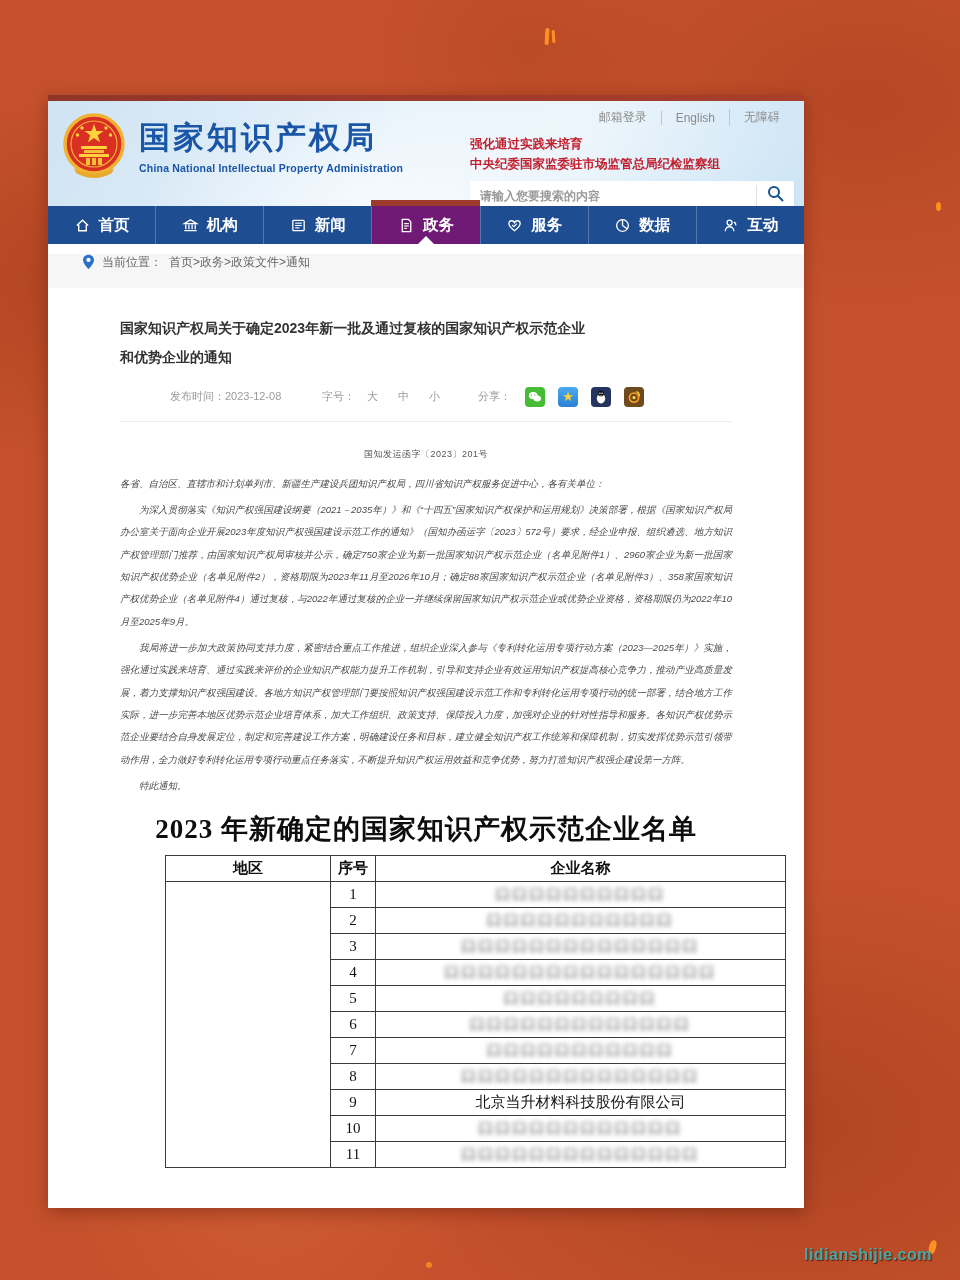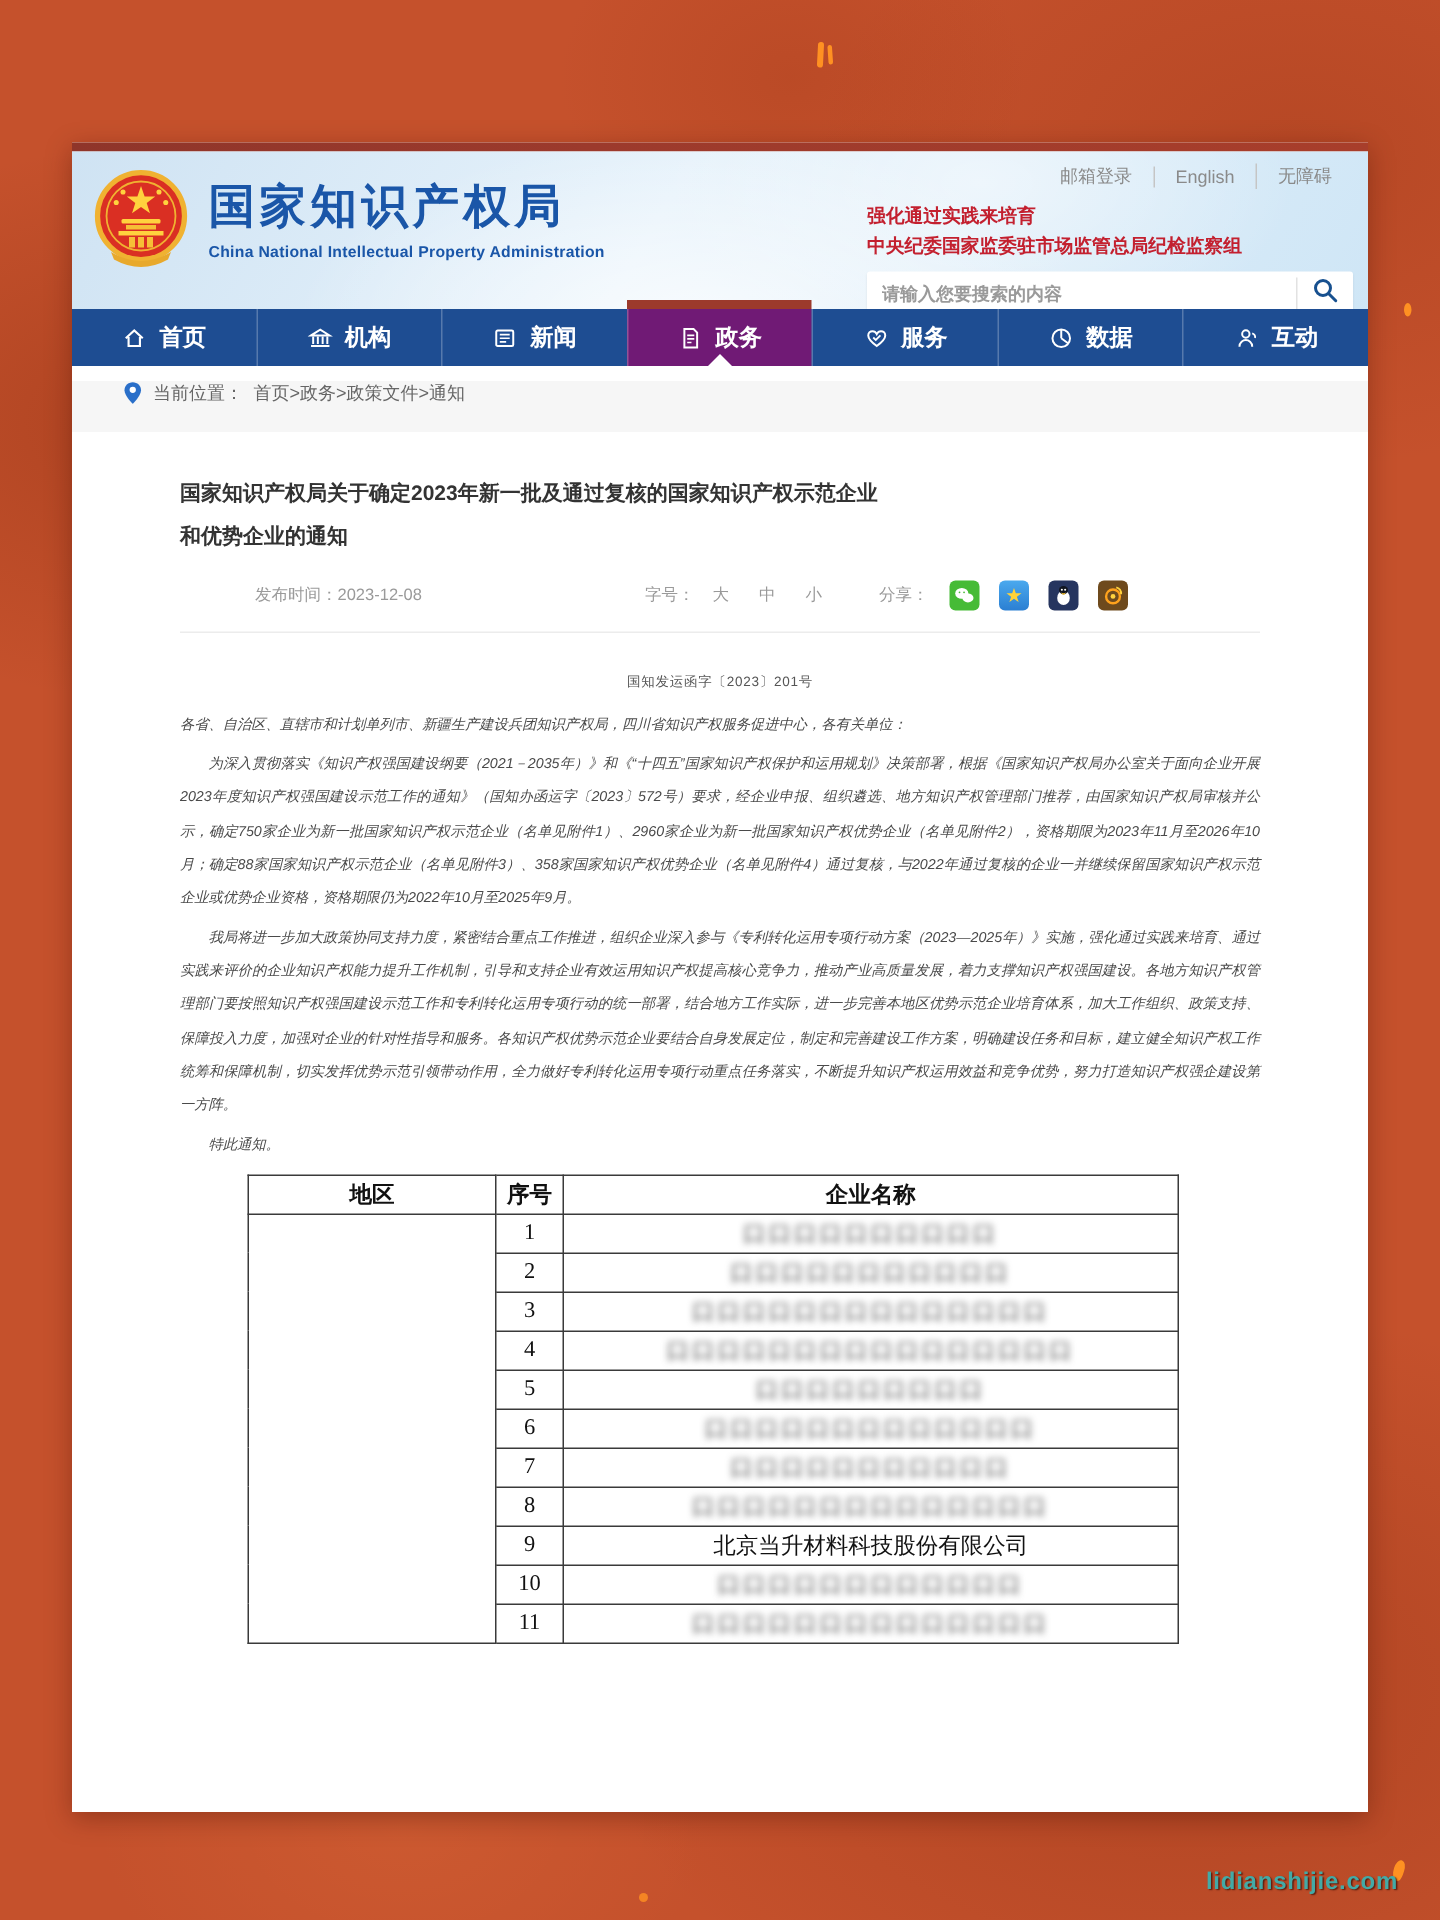--- a/index.html
+++ b/index.html
@@ -20,21 +20,21 @@
       var(--background);
   }
   .bg-mark{position:absolute;background:#ff9122;border-radius:3px;}
   .m1a{left:545px;top:28px;width:4px;height:17px;transform:rotate(3deg);}
   .m1b{left:552px;top:30px;width:3px;height:13px;transform:rotate(-4deg);}
   .m2{left:936px;top:202px;width:5px;height:9px;border-radius:50%;}
   .m3{left:929px;top:1240px;width:7px;height:14px;border-radius:50% 50% 40% 60%;transform:rotate(18deg);}
   .m4{left:426px;top:1262px;width:6px;height:6px;border-radius:50%;opacity:.8;}
 
   .page{
-    position:absolute;left:48px;top:95px;width:864px;height:1113px;
+    position:absolute;left:48px;top:95px;width:756px;height:1113px;
     background:#fff;box-shadow:0 4px 16px rgba(60,12,0,.35);
   }
   .topbar{height:6px;background:linear-gradient(90deg,#8f352a,var(--page-top-bar) 40%,#a83e2b);}
 
   
   .site-header{
     position:relative;height:105px;overflow:hidden;
     background:
       radial-gradient(380px 180px at 48% 110%, rgba(255,255,255,.75), transparent 70%),
       radial-gradient(300px 160px at 70% 20%, rgba(255,255,255,.5), transparent 70%),
@@ -284,20 +284,21 @@
 
     <div class="docnum">国知发运函字〔2023〕201号</div>
 
     <div class="body-text">
       <p>各省、自治区、直辖市和计划单列市、新疆生产建设兵团知识产权局，四川省知识产权服务促进中心，各有关单位：</p>
       <p class="indent">为深入贯彻落实《知识产权强国建设纲要（2021－2035年）》和《“十四五”国家知识产权保护和运用规划》决策部署，根据《国家知识产权局办公室关于面向企业开展2023年度知识产权强国建设示范工作的通知》（国知办函运字〔2023〕572号）要求，经企业申报、组织遴选、地方知识产权管理部门推荐，由国家知识产权局审核并公示，确定750家企业为新一批国家知识产权示范企业（名单见附件1）、2960家企业为新一批国家知识产权优势企业（名单见附件2），资格期限为2023年11月至2026年10月；确定88家国家知识产权示范企业（名单见附件3）、358家国家知识产权优势企业（名单见附件4）通过复核，与2022年通过复核的企业一并继续保留国家知识产权示范企业或优势企业资格，资格期限仍为2022年10月至2025年9月。</p>
       <p class="indent">我局将进一步加大政策协同支持力度，紧密结合重点工作推进，组织企业深入参与《专利转化运用专项行动方案（2023—2025年）》实施，强化通过实践来培育、通过实践来评价的企业知识产权能力提升工作机制，引导和支持企业有效运用知识产权提高核心竞争力，推动产业高质量发展，着力支撑知识产权强国建设。各地方知识产权管理部门要按照知识产权强国建设示范工作和专利转化运用专项行动的统一部署，结合地方工作实际，进一步完善本地区优势示范企业培育体系，加大工作组织、政策支持、保障投入力度，加强对企业的针对性指导和服务。各知识产权优势示范企业要结合自身发展定位，制定和完善建设工作方案，明确建设任务和目标，建立健全知识产权工作统筹和保障机制，切实发挥优势示范引领带动作用，全力做好专利转化运用专项行动重点任务落实，不断提升知识产权运用效益和竞争优势，努力打造知识产权强企建设第一方阵。</p>
       <p class="indent">特此通知。</p>
     </div>
 
+    <div class="list-title">2023 年新确定的国家知识产权示范企业名单</div>
     <table class="roster">
       <colgroup>
           <col style="width:165px">
           <col style="width:45px">
           <col style="width:410px">
         </colgroup>
       <tbody>
           <tr>
         <th>地区</th>
         <th>序号</th>

